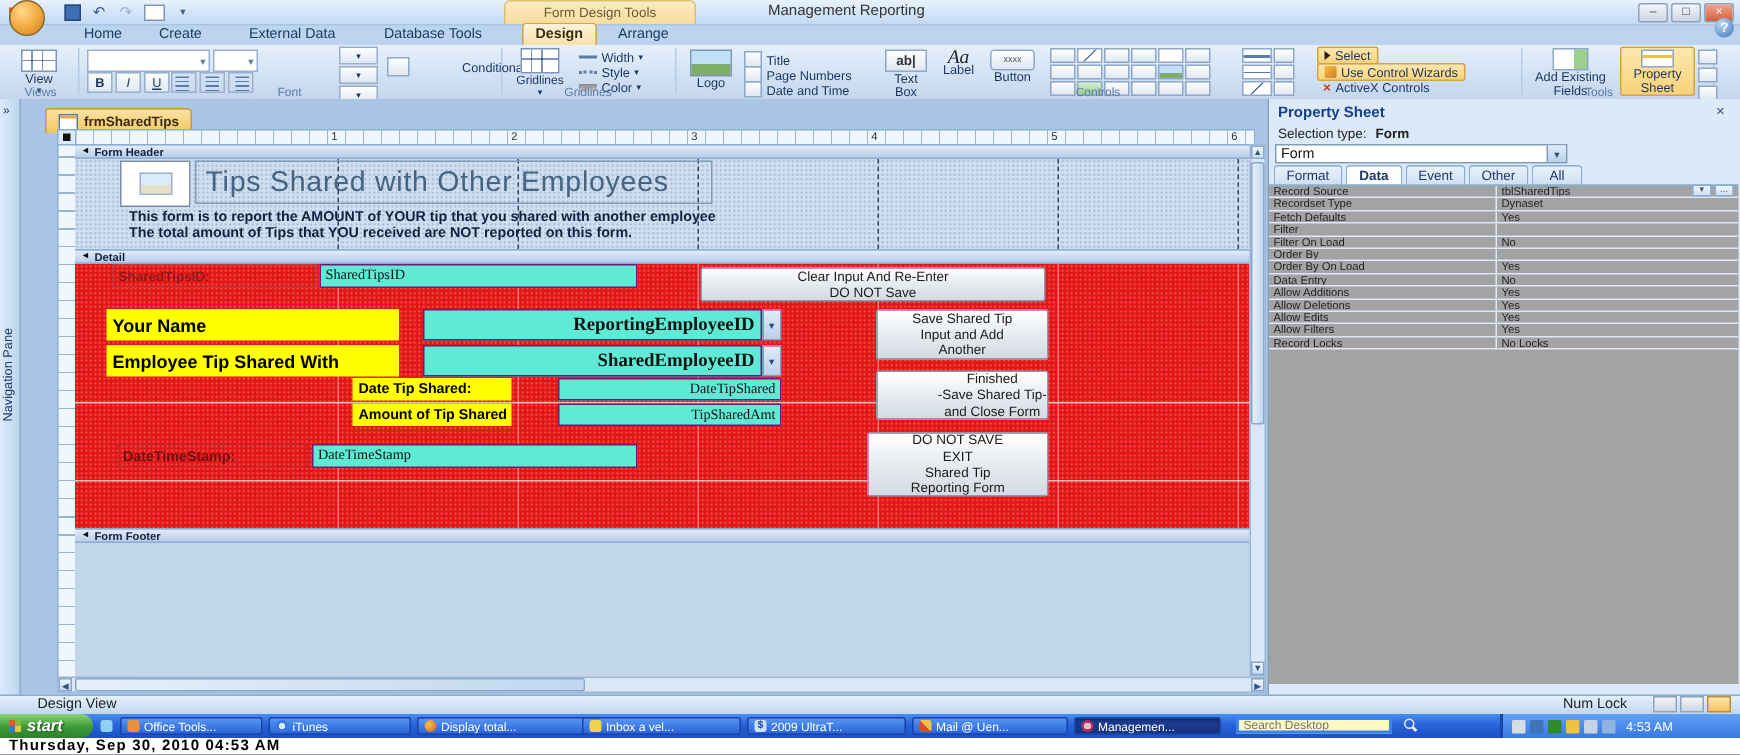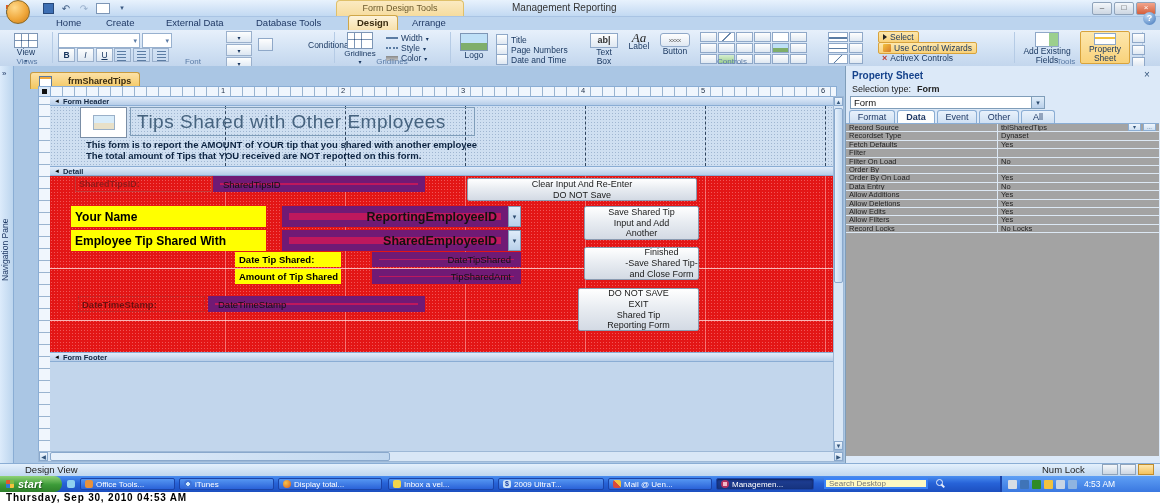--- a/index.html
+++ b/index.html
@@ -40,21 +40,21 @@
   .orange-item{background:linear-gradient(#fde7ae,#f9d27a);border:1px solid #d8a33c;border-radius:2px;}
   .gridicon{width:20px;height:14px;border:1px solid #7d96b6;background:
      linear-gradient(#fff,#fff),linear-gradient(90deg,transparent 0 6px,#7d96b6 6px 7px,transparent 7px 13px,#7d96b6 13px 14px,transparent 14px),
      linear-gradient(transparent 0 6px,#7d96b6 6px 7px,transparent 7px);background-blend-mode:multiply;background-color:#fff;}
   .pic-icon{background:linear-gradient(#bfe0f7 55%,#7fae6a 55%);border:1px solid #7d96b6;}
   
   .main-bg{left:0;top:66px;width:1160px;height:397px;background:#aac6e4;}
   .navstrip{left:0;top:66px;width:13px;height:397px;background:linear-gradient(90deg,#dcebfb,#bcd5ee);border-right:1px solid #8aadd4;}
   .nav-vert{left:0px;top:180px;width:13px;height:140px;writing-mode:vertical-rl;transform:rotate(180deg);
             font-size:8.5px;color:#1f3864;text-align:center;}
-  .doctab{left:30px;top:72px;height:16px;display:flex;align-items:center;gap:16px;padding:0 8px;
+  .doctab{left:30px;top:72px;height:16px;display:flex;align-items:center;gap:4px;padding:0 8px;
           background:linear-gradient(#fce1a6,#f3c75f);border:1px solid #c79b3f;border-bottom:none;border-radius:3px 3px 0 0;
           font-size:9px;font-weight:bold;color:#3a2c10;}
   .formicon{width:11px;height:9px;background:#fff;border:1px solid #5a7aa0;box-shadow:inset 0 2px 0 #f0a83c;}
   .ruler-h{left:50px;top:86px;width:785px;height:10px;background:#f0f6fd;border:1px solid #8aadd4;
            background-image:repeating-linear-gradient(90deg,transparent 0 11px,#9ab4d0 11px 12px);}
   .ruler-num{position:absolute;top:86px;width:10px;font-size:7.5px;color:#23344c;text-align:center;z-index:3;}
   .ruler-v{left:38px;top:96px;width:12px;height:355px;background:#f0f6fd;border:1px solid #8aadd4;
            background-image:repeating-linear-gradient(0deg,transparent 0 11px,#9ab4d0 11px 12px);}
   .selbox{left:38px;top:86px;width:12px;height:10px;background:#dce9f7;border:1px solid #8aadd4;}
   .selbox::after{content:"";position:absolute;left:3px;top:2px;width:5px;height:5px;background:#111;}
@@ -68,22 +68,22 @@
             background-image:radial-gradient(rgba(255,150,150,.5) .5px,transparent .9px);background-size:3px 3px;}
   .ftr-area{left:50px;top:362px;width:783px;height:89px;background:#c2d6ec;}
   .vline-h{position:absolute;top:106px;height:60px;width:0;border-left:1px dashed #31455e;z-index:2;}
   .vline-d{position:absolute;top:176px;height:176px;width:1px;background:rgba(255,170,170,.55);z-index:2;}
   .hline-d{position:absolute;left:50px;width:783px;height:1px;background:rgba(255,235,235,.75);z-index:2;}
   .title-lbl{left:130px;top:107px;width:337px;height:27px;border:1px solid #7f9db9;display:flex;align-items:center;
              padding-left:6px;font-size:19px;letter-spacing:.5px;color:#46637f;z-index:3;}
   .desc{position:absolute;left:86px;width:460px;font-size:9.5px;font-weight:bold;color:#0c2340;z-index:3;}
   .yellow-label{position:absolute;background:#ffff00;color:#000;font-weight:bold;display:flex;align-items:center;
                 padding-left:4px;box-sizing:border-box;z-index:3;}
-  .white-box{position:absolute;background:#be185d;border:7px solid #701a75;display:flex;align-items:center;
-             box-sizing:border-box;color:#111;z-index:3;}
+  .white-box{position:absolute;background:#5eead4;border:1px solid #701a75;display:flex;align-items:center;
+             box-sizing:border-box;color:#111;z-index:3;font-family:Liberation Serif, serif;}
   .combo-arr{position:absolute;width:13px;background:linear-gradient(#dfecf9,#b9d0ea);border:1px solid #7f9db9;
              display:flex;align-items:center;justify-content:center;font-size:7px;color:#2c4a6e;box-sizing:border-box;z-index:3;}
   .btn3d{position:absolute;background:linear-gradient(#ffffff,#e9edf2 45%,#d3dae4);border:1px solid #8a9ab0;border-radius:2px;
          font-size:9px;color:#1a1a1a;display:flex;align-items:center;justify-content:center;text-align:center;
          white-space:pre-line;line-height:1.2;z-index:3;box-sizing:border-box;}
   .red-label{position:absolute;display:flex;align-items:center;padding-left:3px;box-sizing:border-box;
              font-weight:bold;z-index:3;}
   .scroll{background:#d9e7f6;border:1px solid #9db8d6;box-sizing:border-box;}
   .sbtn{position:absolute;background:linear-gradient(#eef5fd,#c8dcf1);border:1px solid #89a8cc;font-size:6px;color:#35567c;
         display:flex;align-items:center;justify-content:center;box-sizing:border-box;}
@@ -508,21 +508,21 @@
   </div>
   <span class="abs ticon" style="left:67px;top:480px;background:#8fd0f0;"></span>
   <div class="titem" style="left:80px;width:95px;">
     <span class="ticon" style="background:#e8913c;"></span>
     <span>Office Tools...</span>
   </div>
   <div class="titem" style="left:179px;width:95px;">
     <span class="ticon" style="background:radial-gradient(circle,#cfe8fb 35%,#3f74d8 36%);border-radius:50%;"></span>
     <span>iTunes</span>
   </div>
-  <div class="titem" style="left:278px;width:104px;">
+  <div class="titem" style="left:278px;width:122px;">
     <span class="ticon" style="background:radial-gradient(circle at 35% 35%,#f6c24a,#d85a1e);border-radius:50%;"></span>
     <span>Display total...</span>
   </div>
   <div class="titem" style="left:388px;width:106px;">
     <span class="ticon" style="background:#f2d44a;"></span>
     <span>Inbox a vel...</span>
   </div>
   <div class="titem" style="left:498px;width:106px;">
     <span class="ticon" style="background:#cde2f6;color:#1b44a8;font-size:7px;line-height:8px;text-align:center;font-weight:bold;">$</span>
     <span>2009 UltraT...</span>

